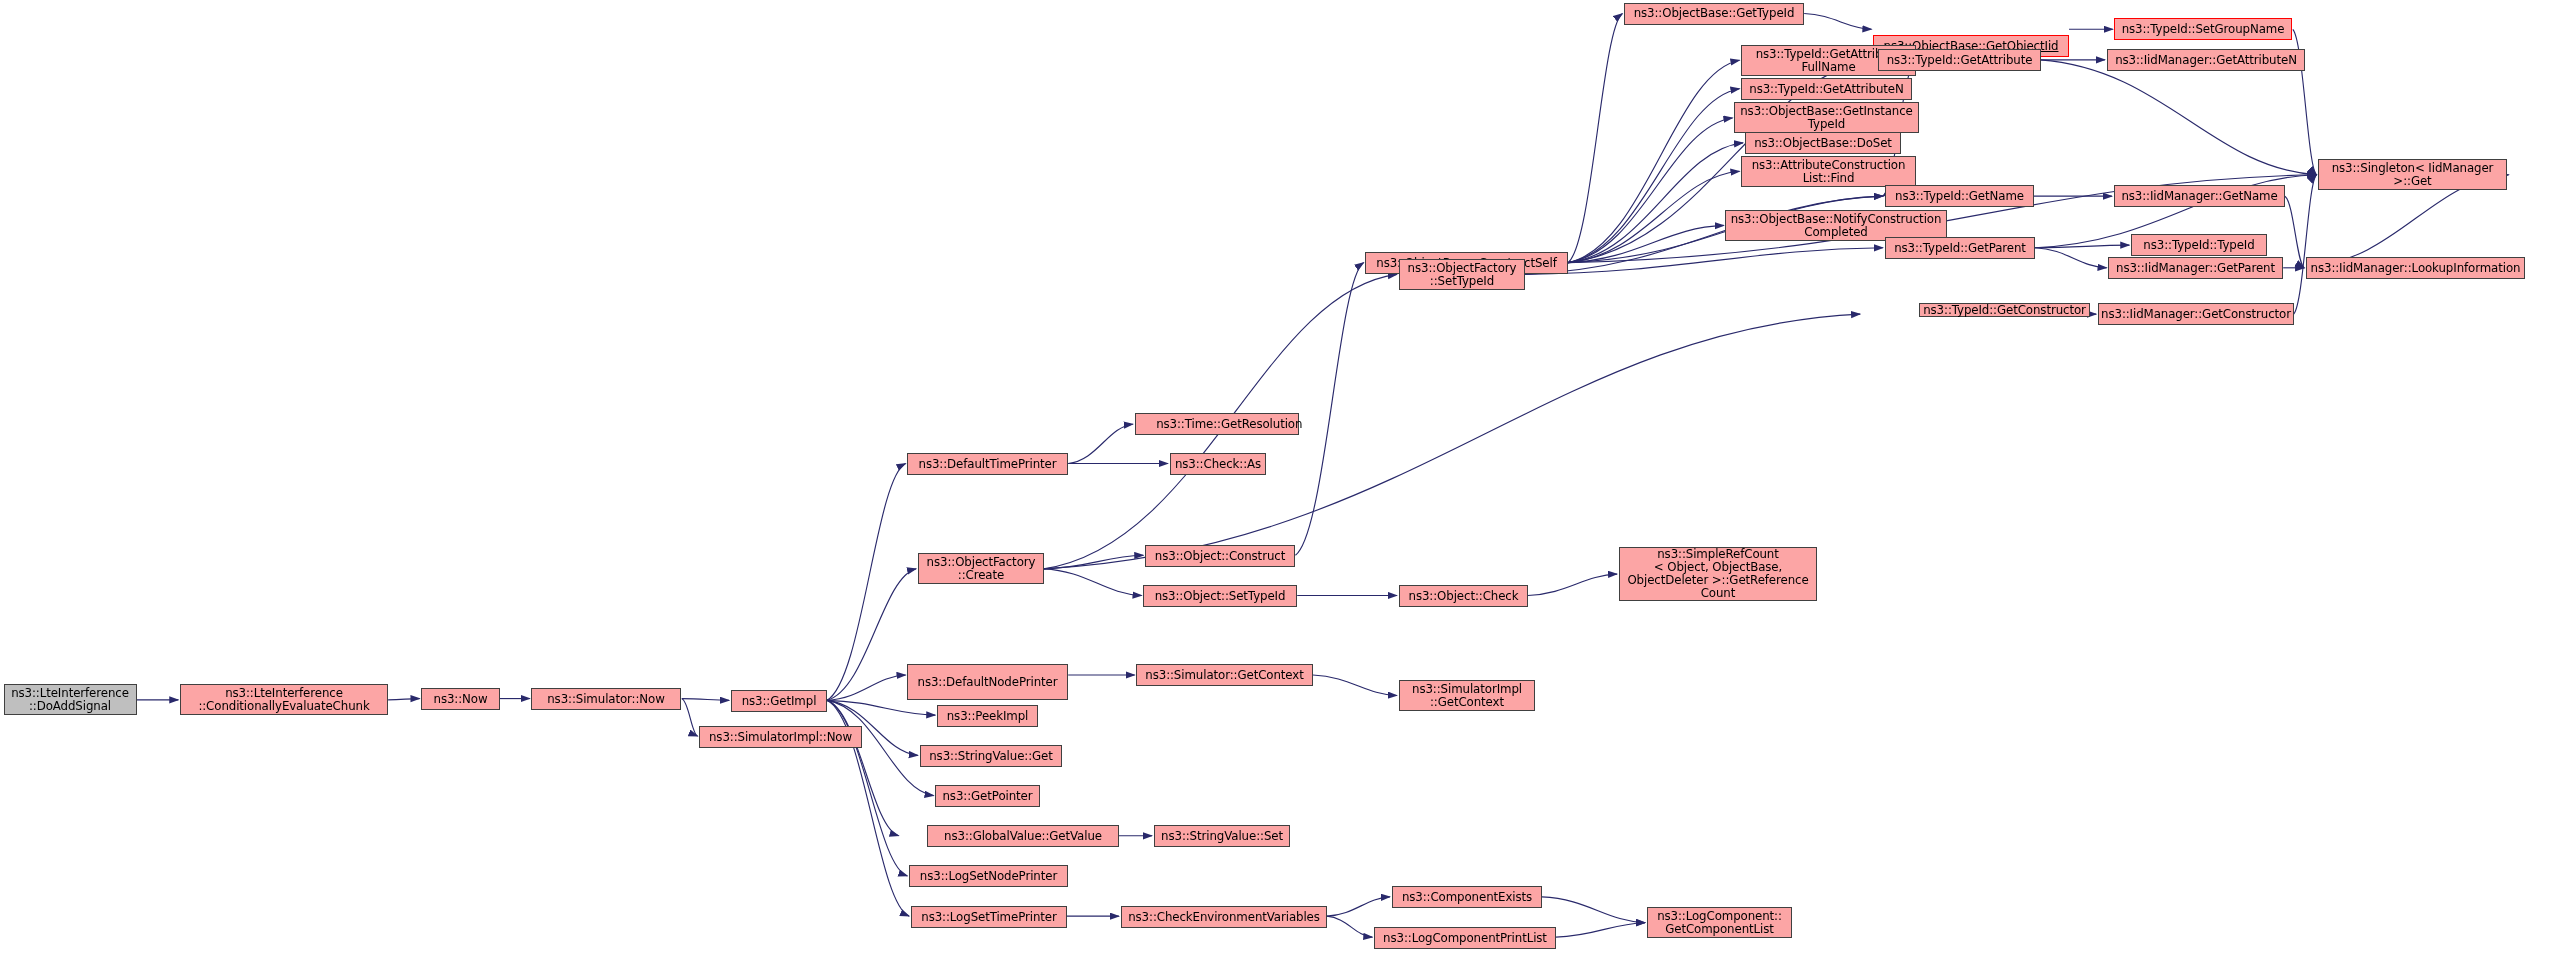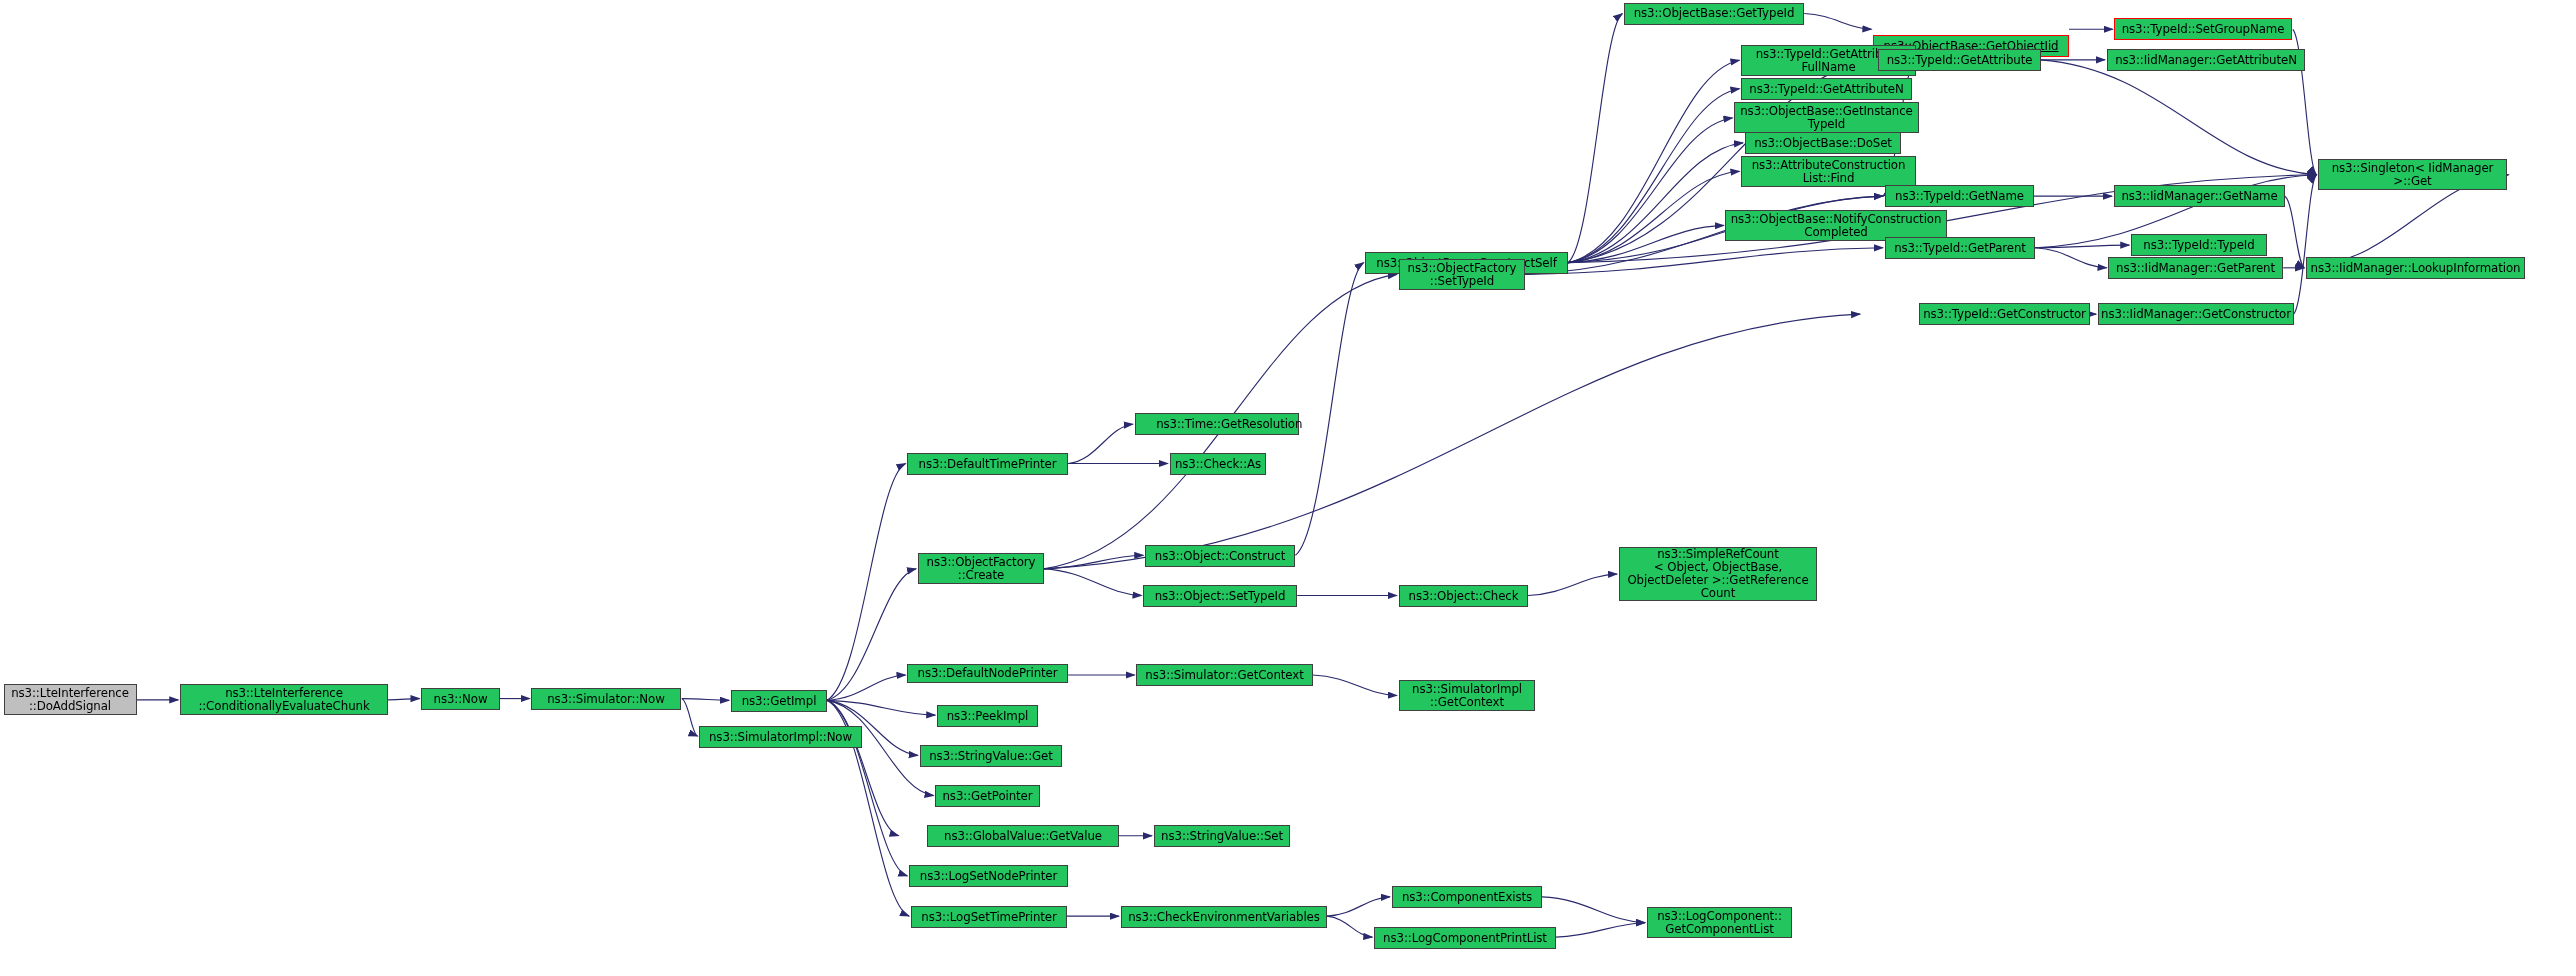--- a/index.html
+++ b/index.html
@@ -18,21 +18,21 @@
     width:2576px;height:976px;
     pointer-events:none;
   }
   .node{
     position:absolute;
     box-sizing:border-box;
     display:flex;
     align-items:center;
     justify-content:center;
     text-align:center;
-    background:#22c55e;
+    background:#fca5a5;
     border:0.9px solid #404040;
     color:#000000;
     font-size:11.8px;
     line-height:13px;
     letter-spacing:-0.1px;
     white-space:pre-line;
     padding:0 3.5px;
     z-index:5;
   }
   .node.root{
@@ -125,21 +125,21 @@
       <div class="node" style="left: 731px; top: 690px; width: 96px; height: 22px;">ns3::GetImpl</div>
       <div class="node" style="left: 699px; top: 726px; width: 163px; height: 22px;">ns3::SimulatorImpl::Now</div>
       <div class="node" style="left: 907px; top: 453px; width: 161px; height: 22px;">ns3::DefaultTimePrinter</div>
       <div class="node" style="left: 1135px; top: 413px; width: 164px; height: 22px; padding-left: 28px;">ns3::Time::GetResolution</div>
       <div class="node" style="left: 1170px; top: 453px; width: 96px; height: 22px;">ns3::Check::As</div>
       <div class="node" style="left: 918px; top: 553px; width: 126px; height: 31px;">ns3::ObjectFactory
 ::Create</div>
       <div class="node" style="left: 1145px; top: 545px; width: 150px; height: 22px;">ns3::Object::Construct</div>
       <div class="node" style="left: 1143px; top: 585px; width: 154px; height: 22px;">ns3::Object::SetTypeId</div>
       <div class="node" style="left: 1399px; top: 585px; width: 129px; height: 22px;">ns3::Object::Check</div>
-      <div class="node" style="left: 907px; top: 664px; width: 161px; height: 19px;">ns3::DefaultNodePrinter</div>
+      <div class="node" style="left: 907px; top: 664px; width: 161px; height: 36px;">ns3::DefaultNodePrinter</div>
       <div class="node" style="left: 937px; top: 705px; width: 101px; height: 22px;">ns3::PeekImpl</div>
       <div class="node" style="left: 920px; top: 745px; width: 142px; height: 22px;">ns3::StringValue::Get</div>
       <div class="node" style="left: 935px; top: 785px; width: 105px; height: 22px;">ns3::GetPointer</div>
       <div class="node" style="left: 927px; top: 825px; width: 192px; height: 22px;">ns3::GlobalValue::GetValue</div>
       <div class="node" style="left: 1154px; top: 825px; width: 136px; height: 22px;">ns3::StringValue::Set</div>
       <div class="node" style="left: 909px; top: 865px; width: 159px; height: 22px;">ns3::LogSetNodePrinter</div>
       <div class="node" style="left: 911px; top: 906px; width: 156px; height: 22px;">ns3::LogSetTimePrinter</div>
       <div class="node" style="left: 1121px; top: 906px; width: 206px; height: 22px;">ns3::CheckEnvironmentVariables</div>
       <div class="node" style="left: 1392px; top: 886px; width: 150px; height: 22px;">ns3::ComponentExists</div>
       <div class="node" style="left: 1374px; top: 927px; width: 182px; height: 22px;">ns3::LogComponentPrintList</div>
@@ -171,17 +171,17 @@
  ObjectDeleter &gt;::GetReference
 Count</div>
       <div class="node" style="left: 1885px; top: 185px; width: 149px; height: 22px;">ns3::TypeId::GetName</div>
       <div class="node" style="left: 2114px; top: 185px; width: 171px; height: 22px;">ns3::IidManager::GetName</div>
       <div class="node" style="left: 2318px; top: 159px; width: 189px; height: 31px;">ns3::Singleton&lt; IidManager
 &gt;::Get</div>
       <div class="node" style="left: 1885px; top: 237px; width: 150px; height: 22px;">ns3::TypeId::GetParent</div>
       <div class="node" style="left: 2131px; top: 234px; width: 136px; height: 22px;">ns3::TypeId::TypeId</div>
       <div class="node" style="left: 2108px; top: 257px; width: 175px; height: 22px;">ns3::IidManager::GetParent</div>
       <div class="node" style="left: 2306px; top: 257px; width: 219px; height: 22px;">ns3::IidManager::LookupInformation</div>
-      <div class="node" style="left: 1919px; top: 303px; width: 171px; height: 22px;">ns3::TypeId::GetConstructor</div>
+      <div class="node" style="left: 1919px; top: 303px; width: 171px; height: 14px;">ns3::TypeId::GetConstructor</div>
       <div class="node" style="left: 2098px; top: 303px; width: 196px; height: 22px;">ns3::IidManager::GetConstructor</div>
     </div>
 </div>
 
 
 </body></html>

